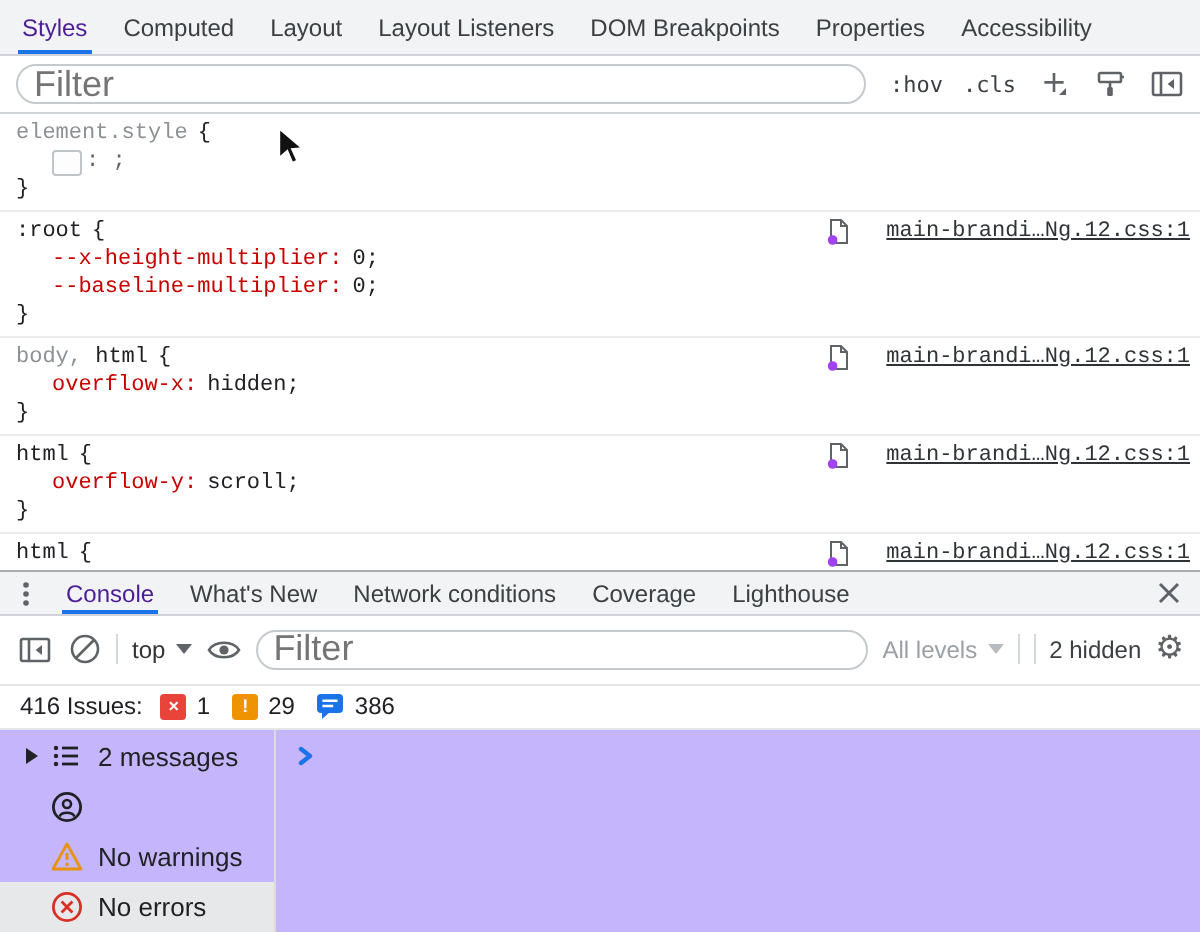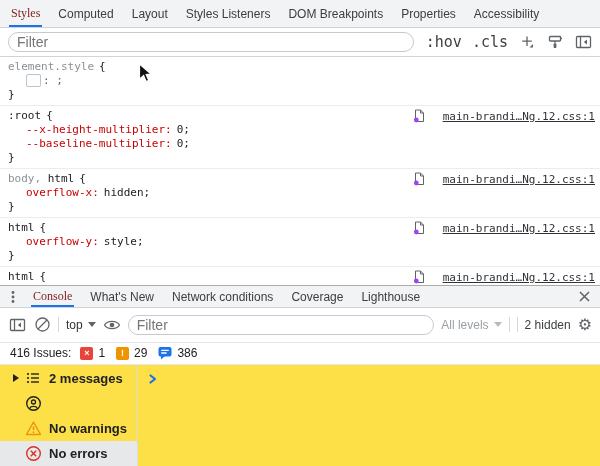--- a/index.html
+++ b/index.html
@@ -5,40 +5,40 @@
   * { margin:0; padding:0; box-sizing:border-box; }
   html,body { width:600px; height:466px; overflow:hidden; background:#fff;
     font-family:"Liberation Sans", sans-serif; color:#202124; }
   .app { position:relative; width:600px; height:466px; background:#fff; }
 
   
   .tabbar { display:flex; align-items:stretch; background:#f1f3f4; border-bottom:1px solid #d0d4d9; }
   .top-tabbar { height:28px; padding-left:2px; }
   .tab { position:relative; display:flex; align-items:center; padding:0 9px; font-size:12px;
     color:#3c4043; cursor:default; white-space:nowrap; }
-  .tab.active { color:#7f1d1d;font-family:Liberation Serif, serif; }
+  .tab.active { color:#4c1d95; }
   .tab.active::after { content:""; position:absolute; left:7px; right:7px; bottom:0;
     height:2px; background:#1a73e8; }
 
   
   .filter-row { height:29px; display:flex; align-items:center; padding:0 8px;
     border-bottom:1px solid #d0d4d9; background:#fff; gap:10px; }
   .text-input { height:20px; border:1px solid #c6cacf; border-radius:10px; padding:0 8px;
-    font-size:14px; color:#202124; outline:none; background:#fff; }
+    font-size:18px; color:#202124; outline:none; background:#fff; }
   .filter-row .text-input { flex:1; margin-right:2px; }
-  .mono-btn { font-family:"DejaVu Sans Mono", monospace; font-size:15px; color:#3c4043; }
+  .mono-btn { font-family:"DejaVu Sans Mono", monospace; font-size:11px; color:#3c4043; }
   .icon-btn { display:flex; align-items:center; justify-content:center; width:18px; height:18px; }
   .icon { stroke:#5f6368; fill:none; stroke-width:1.3; }
   .icon-fill { fill:#5f6368; stroke:none; }
 
   
   .styles-rules { height:228px; overflow:hidden; background:#fff;
     font-family:"DejaVu Sans Mono", monospace; font-size:11px; }
   .rule { padding:3px 0; border-bottom:1px solid #ececec; }
-  .rule-line { height:14px; display:flex; padding-left:8px; white-space:pre; }
+  .rule-line { height:14px; display:flex; align-items:center; padding-left:8px; white-space:pre;font-family:Liberation Mono, monospace; }
   .rule-line.prop { padding-left:26px; }
   .rule-head { padding-right:5px; }
   .sel { color:#202124; }
   .sel.muted { color:#8c9196; }
   .brace { color:#202124; margin-left:5px; }
   .brace.close { margin-left:0; }
   .pname { color:#c80000; }
   .pval { color:#202124; margin-left:5px; }
   .editor-box { display:inline-block; width:15px; height:13px; border:1px solid #c0c4c8;
     background:#fdfdfd; border-radius:2px; margin-right:2px; }
@@ -67,21 +67,21 @@
 
   .issues-row { height:26px; display:flex; align-items:center; gap:5px; padding:0 10px;
     border-bottom:1px solid #e4e6e8; font-size:12px; background:#fff;text-align:center; }
   .issues-label { margin-right:4px; }
   .badge { width:13px; height:13px; border-radius:2px; display:flex; align-items:center;
     justify-content:center; color:#fff; font-size:9px; font-weight:bold; line-height:1; }
   .badge.err { background:#e8443a; }
   .badge.warn { background:#ef9400; }
   .count { margin-right:6px; }
 
-  .console-body { flex:1; display:flex; background:#fde047;font-weight:bold; }
+  .console-body { flex:1; display:flex; background:#c4b5fd; }
   .console-sidebar { width:138px; border-right:1px solid #dadce0; padding-top:1px; }
   .side-item { height:25px; display:flex; align-items:center; padding-left:8px; font-size:13px;
     color:#202124; }
   .side-item.selected { background:#e7e8ea; }
   .caret-slot { width:16px; display:flex; align-items:center; justify-content:center; }
   .caret { width:0; height:0; border-top:4px solid transparent; border-bottom:4px solid transparent;
     border-left:6px solid #202124; }
   .side-icon { width:18px; height:18px; display:flex; align-items:center; justify-content:center;
     margin-right:7px; }
   .console-main { flex:1; position:relative; }
@@ -91,21 +91,21 @@
 </style>
 </head>
 <body>
 
 <div class="app">
 
   <div class="tabbar top-tabbar">
     <div class="tab active">Styles</div>
     <div class="tab">Computed</div>
     <div class="tab">Layout</div>
-    <div class="tab">Styles Listeners</div>
+    <div class="tab">Layout Listeners</div>
     <div class="tab">DOM Breakpoints</div>
     <div class="tab">Properties</div>
     <div class="tab">Accessibility</div>
   </div>
 
   <div class="filter-row">
     <input class="text-input" type="text" placeholder="Filter" style="">
     <span class="mono-btn">:hov</span>
     <span class="mono-btn">.cls</span>
     <span class="icon-btn">
@@ -203,21 +203,21 @@
           <svg width="12" height="14" viewBox="0 0 12 14">
             <path d="M2.5 1 H7.5 L10.5 4 V12.5 H2.5 Z" fill="#fff" stroke="#5f6368" stroke-width="1"></path>
             <path d="M7.5 1 L7.5 4 L10.5 4" fill="none" stroke="#5f6368" stroke-width="1"></path>
             <circle cx="3.3" cy="11" r="2.4" fill="#a142f4"></circle>
           </svg>
           <a class="css-link">main-brandi…Ng.12.css:1</a>
         </span>
       </div>
       <div class="rule-line prop">
         <span class="pname">overflow-y:</span>
-        <span class="pval">style;</span>
+        <span class="pval">scroll;</span>
       </div>
       <div class="rule-line">
         <span class="brace close">}</span>
       </div>
     </div>
 
     <div class="rule">
       <div class="rule-line rule-head">
         <span class="sel">html</span>
         <span class="brace">{</span>

